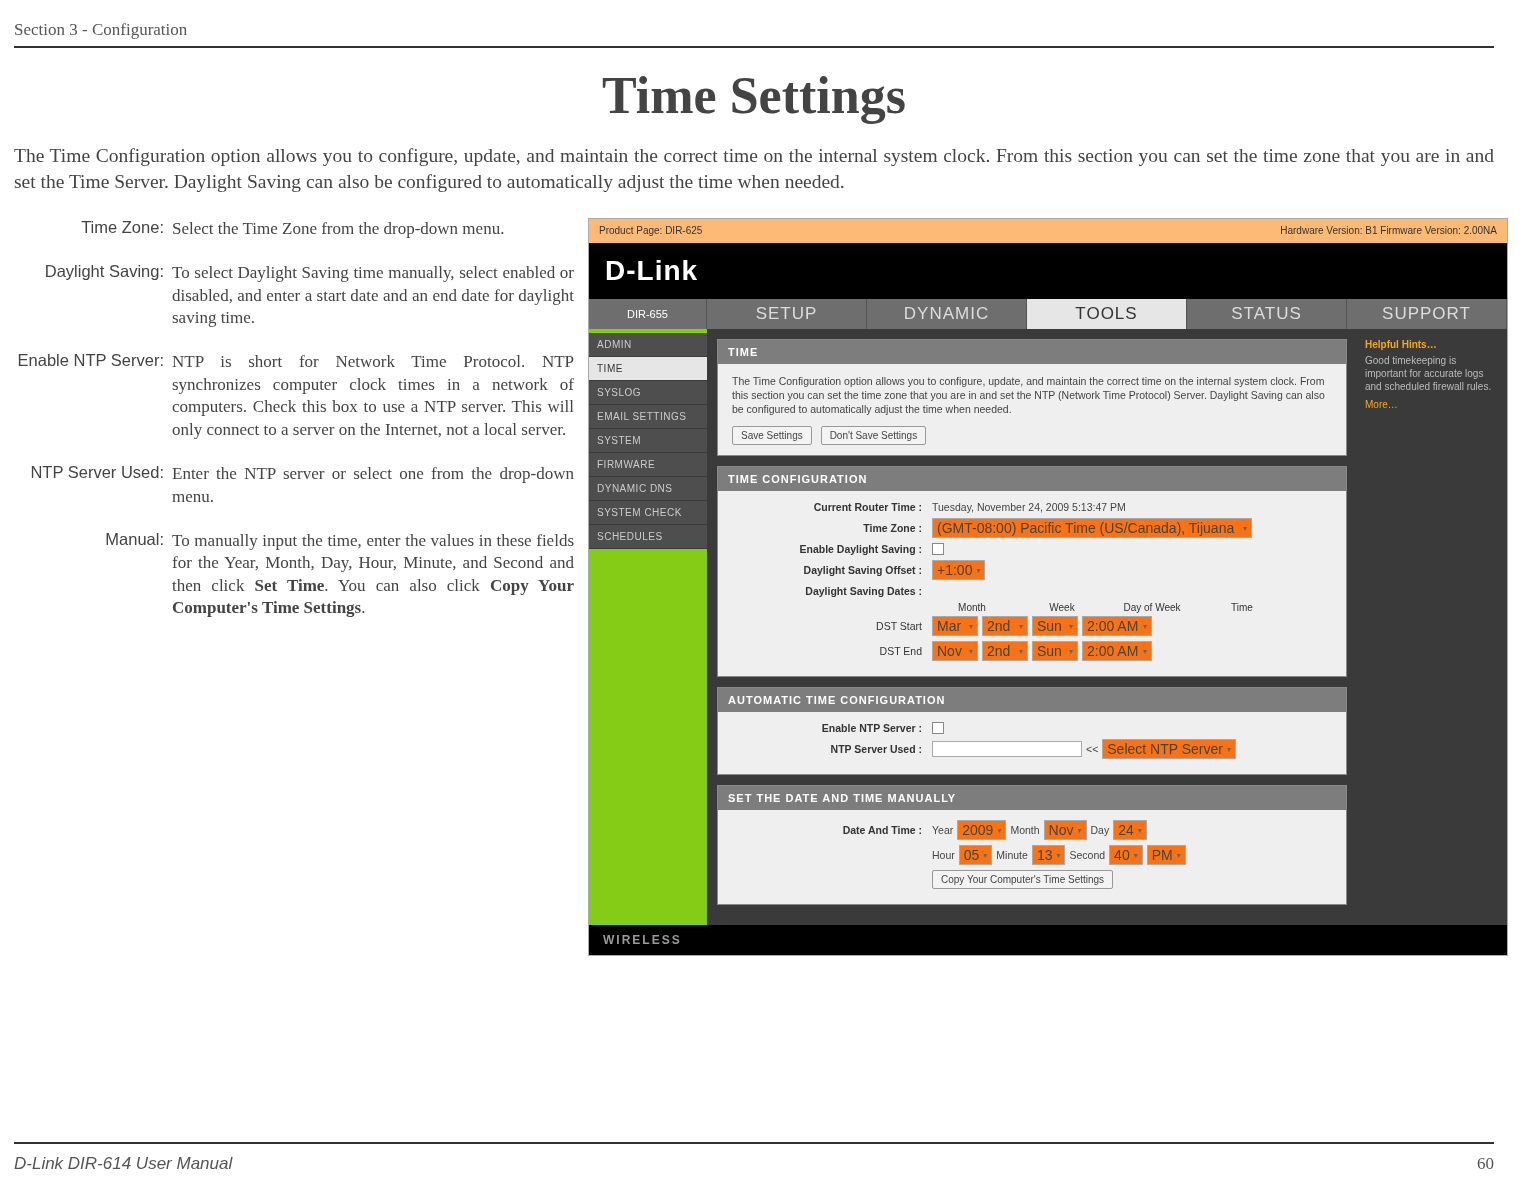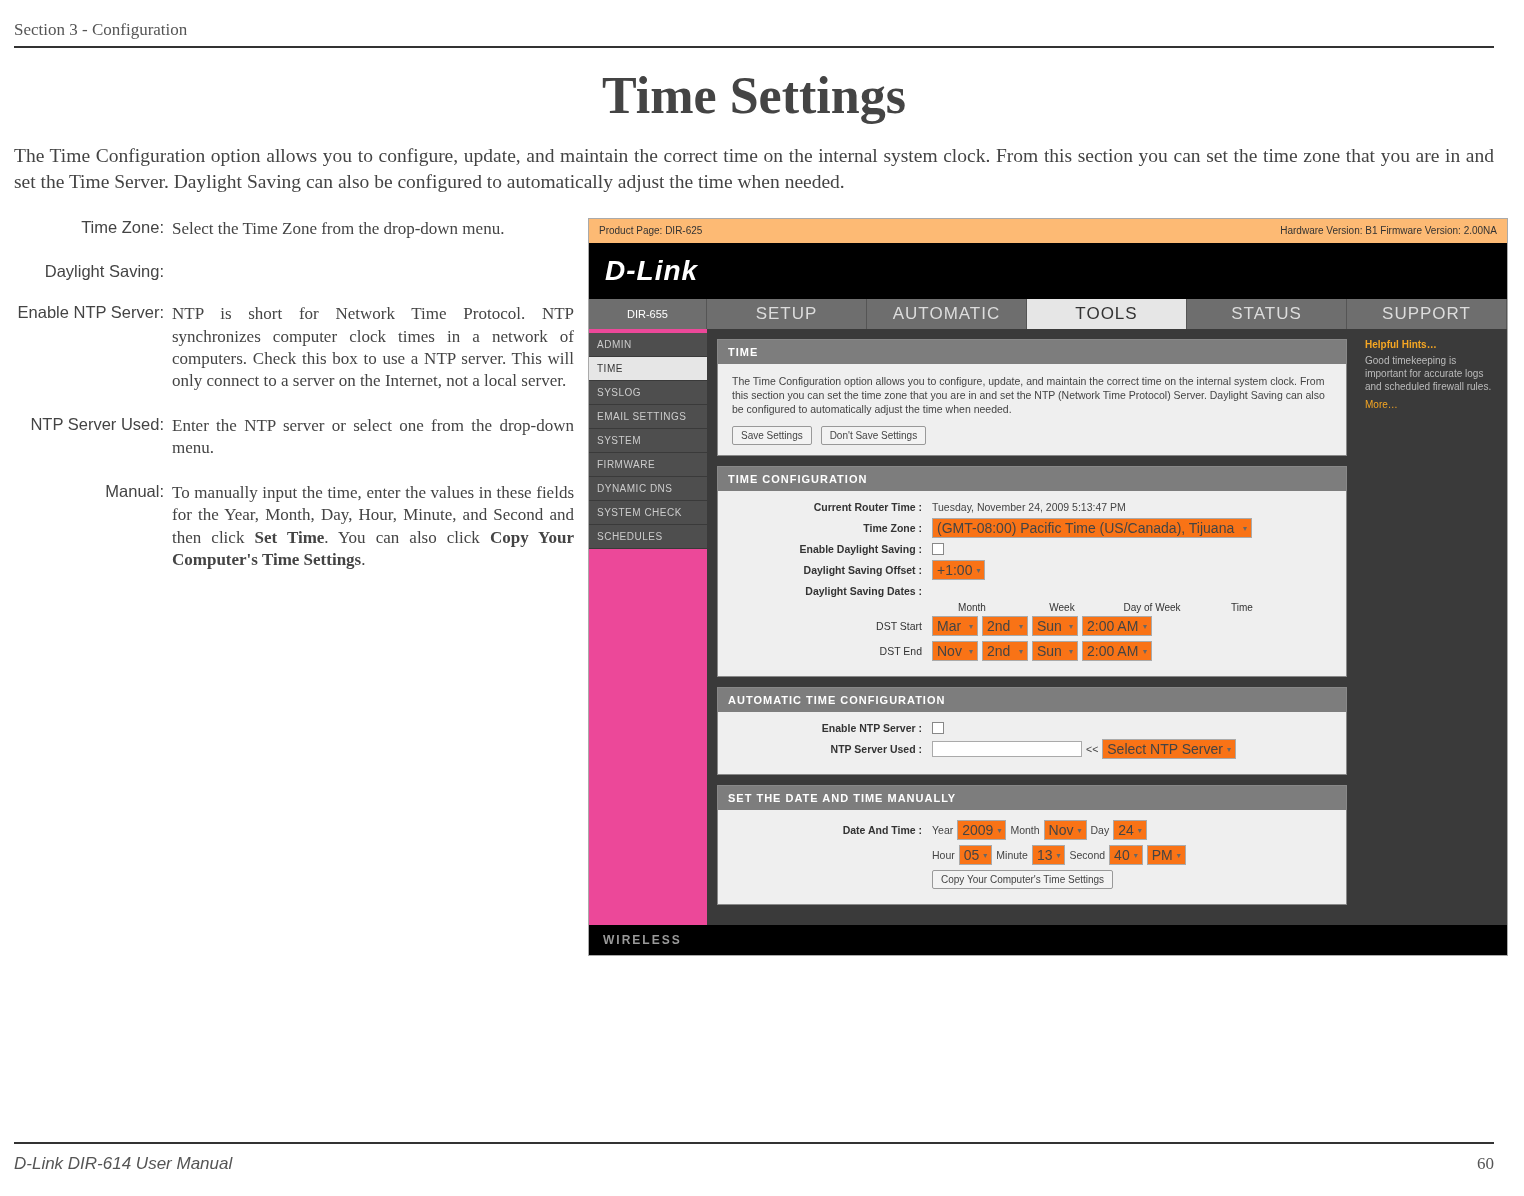--- a/index.html
+++ b/index.html
@@ -84,21 +84,20 @@
     padding: 0 10px;
     font-size: 10px;
     color: #333;
   }
   .shot .logo-bar {
     background: #000;
     height: 56px;
     display: flex;
     align-items: center;
     padding-left: 16px;
-    font-style: italic;
   }
   .dlink-logo {
     color: #fff;
     font-weight: bold;
     font-size: 28px;
     font-family: Arial, sans-serif;
     letter-spacing: 1px;
   }
   .nav-row {
     display: flex;
@@ -119,21 +118,21 @@
     color:#ddd;
     display:flex;align-items:center;justify-content:center;
     font-size:17px;
     border-right:1px solid #555;
     letter-spacing:1px;
   }
   .nav-tab.active { background:#e6e6e6; color:#333; }
   .body-row { display:flex; background:#3a3a3a; }
   .side-col {
     width:118px;
-    background:#ec4899;
+    background:#84cc16;
     padding-top:4px;
   }
   .side-item {
     background:#4e4e4e;
     color:#ccc;
     font-size:10px;
     padding:6px 8px;
     border-bottom:1px solid #3a3a3a;
     letter-spacing:0.5px;
   }
@@ -231,20 +230,21 @@
 
 <div class="content-row">
 
   <div class="defs">
     <div class="def-item">
       <div class="def-label">Time Zone:</div>
       <div class="def-text">Select the Time Zone from the drop-down menu.</div>
     </div>
     <div class="def-item">
       <div class="def-label">Daylight Saving:</div>
+      <div class="def-text">To select Daylight Saving time manually, select enabled or disabled, and enter a start date and an end date for daylight saving time.</div>
     </div>
     <div class="def-item">
       <div class="def-label">Enable NTP Server:</div>
       <div class="def-text">NTP is short for Network Time Protocol. NTP synchronizes computer clock times in a network of computers. Check this box to use a NTP server. This will only connect to a server on the Internet, not a local server.</div>
     </div>
     <div class="def-item">
       <div class="def-label">NTP Server Used:</div>
       <div class="def-text">Enter the NTP server or select one from the drop-down menu.</div>
     </div>
     <div class="def-item">
@@ -259,21 +259,21 @@
     <div class="gray-bar">
       <span>Product Page: DIR-625</span>
       <span>Hardware Version: B1    Firmware Version: 2.00NA</span>
     </div>
     <div class="logo-bar">
       <span class="dlink-logo">D-Link</span>
     </div>
     <div class="nav-row">
       <div class="nav-left">DIR-655</div>
       <div class="nav-tab">SETUP</div>
-      <div class="nav-tab">AUTOMATIC</div>
+      <div class="nav-tab">DYNAMIC</div>
       <div class="nav-tab active">TOOLS</div>
       <div class="nav-tab">STATUS</div>
       <div class="nav-tab">SUPPORT</div>
     </div>
     <div class="body-row">
       <div class="side-col">
         <div class="side-item">ADMIN</div>
         <div class="side-item active">TIME</div>
         <div class="side-item">SYSLOG</div>
         <div class="side-item">EMAIL SETTINGS</div>

